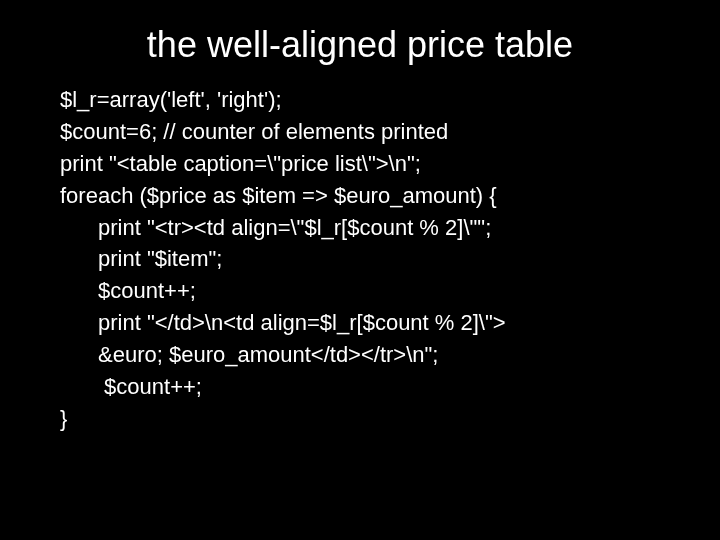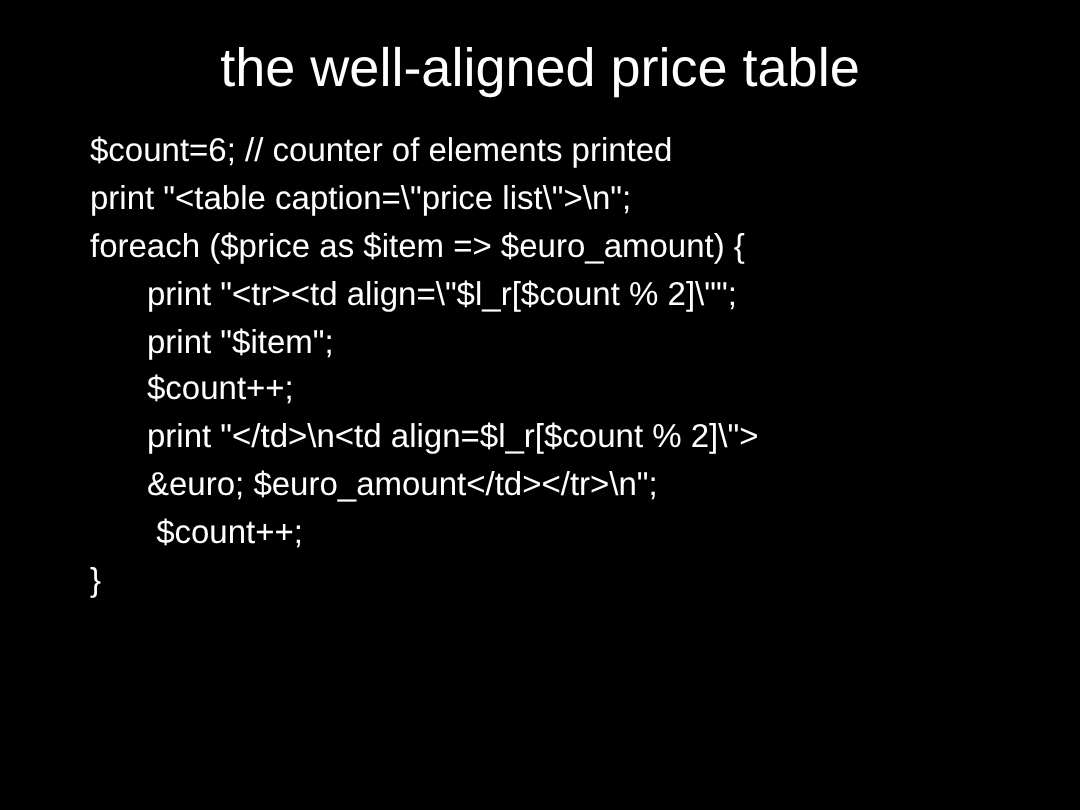--- a/index.html
+++ b/index.html
@@ -40,20 +40,21 @@
     .indent-1 {
       padding-left: 38px;
     }
   </style>
 </head>
 <body>
 
 <div class="slide">
   <h1 class="title">the well-aligned price table</h1>
   <div class="code-block">
+    <div class="code-line">$l_r=array('left', 'right');</div>
     <div class="code-line">$count=6; // counter of elements printed</div>
     <div class="code-line">print "&lt;table caption=\"price list\"&gt;\n";</div>
     <div class="code-line">foreach ($price as $item =&gt; $euro_amount) {</div>
     <div class="code-line indent-1">print "&lt;tr&gt;&lt;td align=\"$l_r[$count % 2]\"";</div>
     <div class="code-line indent-1">print "$item";</div>
     <div class="code-line indent-1">$count++;</div>
     <div class="code-line indent-1">print "&lt;/td&gt;\n&lt;td align=$l_r[$count % 2]\"&gt;</div>
     <div class="code-line indent-1">&amp;euro; $euro_amount&lt;/td&gt;&lt;/tr&gt;\n";</div>
     <div class="code-line indent-1"> $count++;</div>
     <div class="code-line">}</div>

